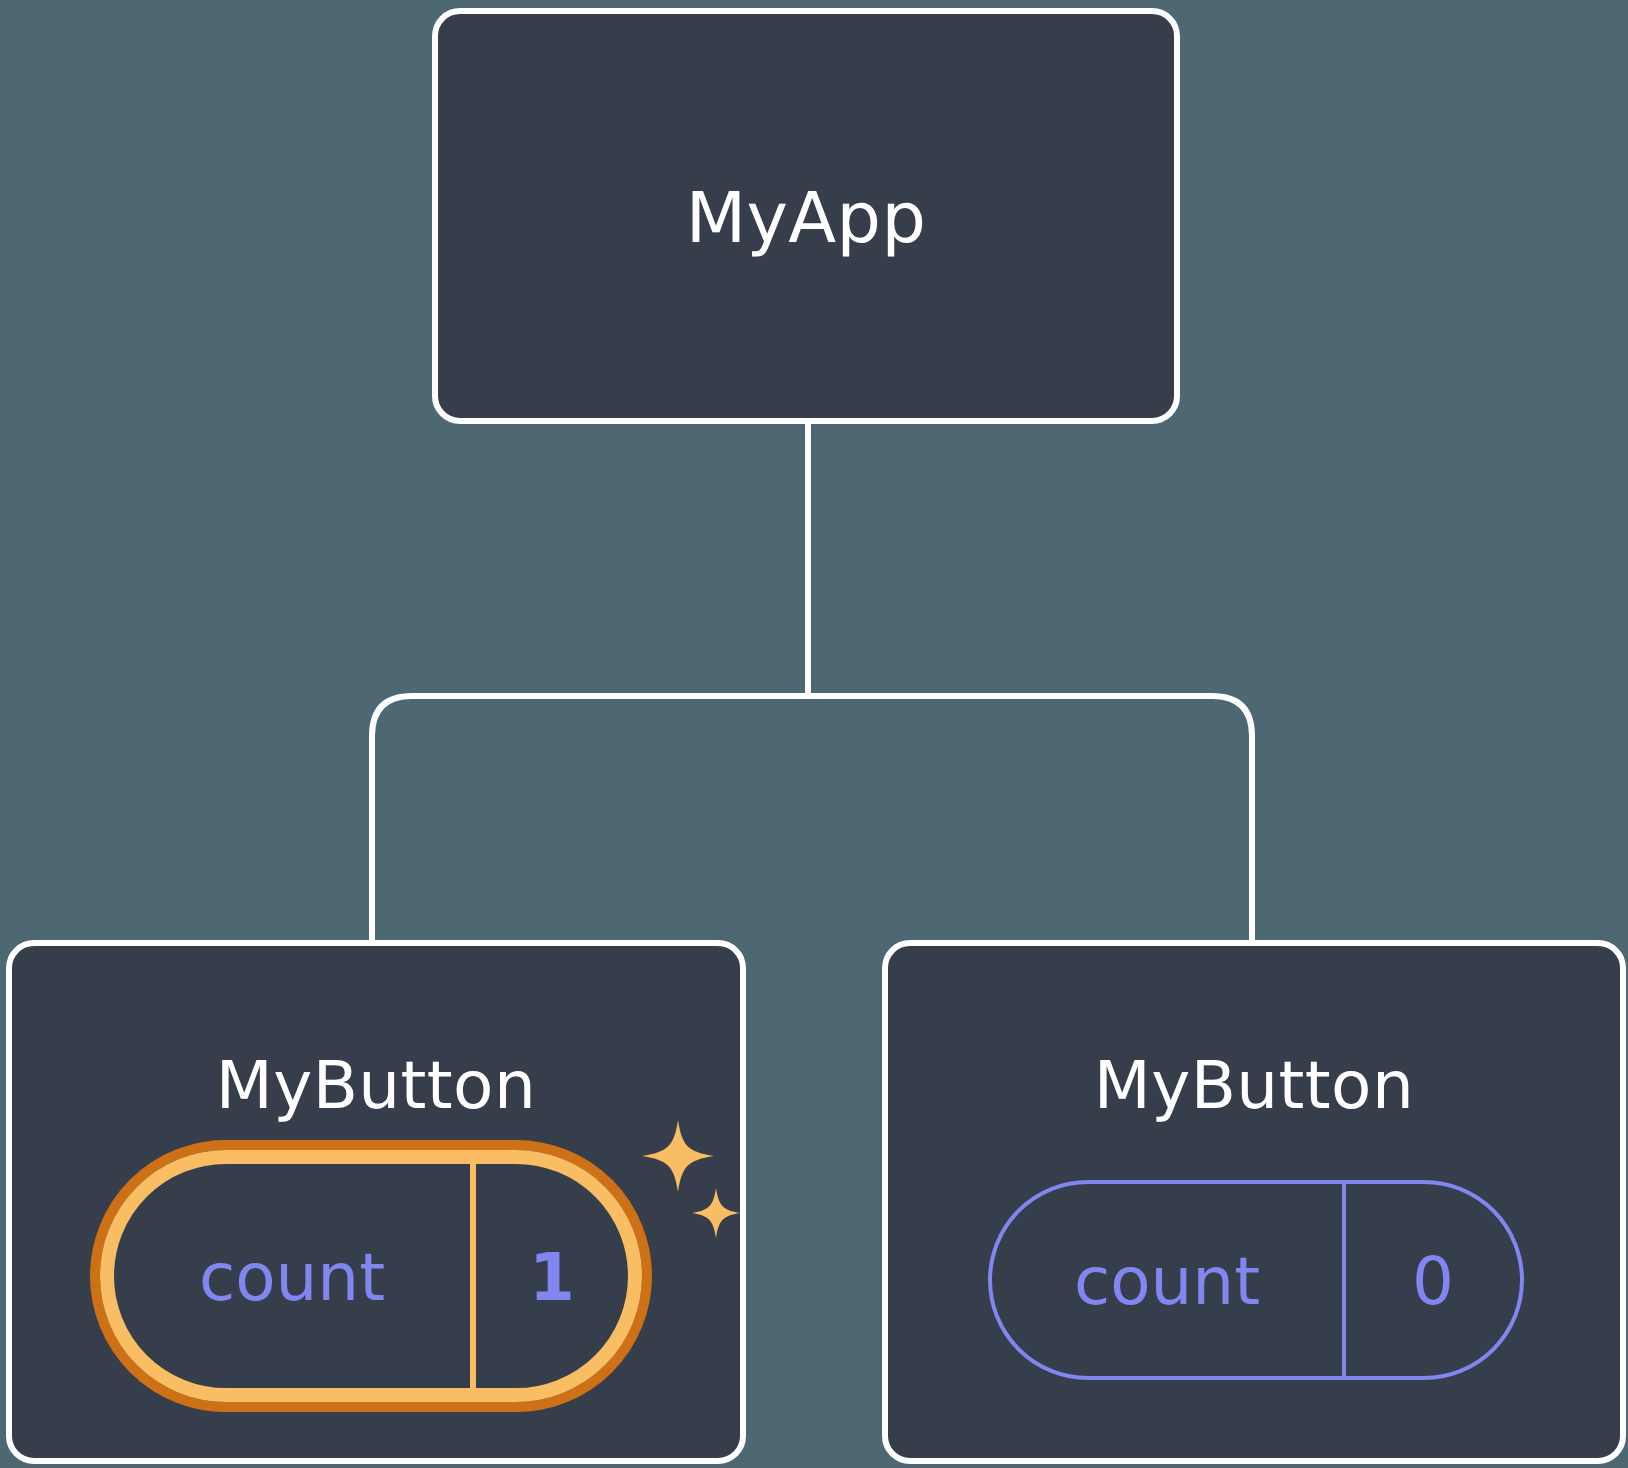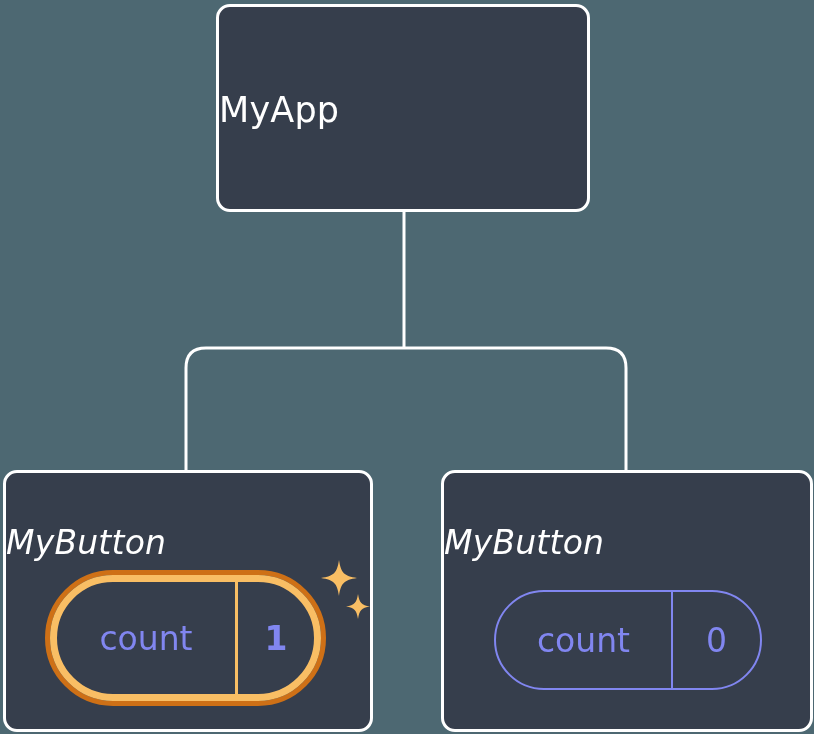--- a/index.html
+++ b/index.html
@@ -51,32 +51,32 @@
     left: 441px;
     top: 470px;
     width: 372px;
     height: 262px;
   }
 
   .node-title {
     position: absolute;
     left: 0;
     right: 0;
+    text-align: center;
     color: #ffffff;
     letter-spacing: 0.2px;
   }
   .node-root .node-title {
     top: 83px;
     font-size: 35px;
   }
   .node-child-left .node-title,
   .node-child-right .node-title {
     top: 50px;
     font-size: 33px;
-    font-style: italic;
   }
 
   
   .pill-wrap {
     position: absolute;
   }
   .pill {
     position: relative;
     box-sizing: border-box;
     display: flex;

